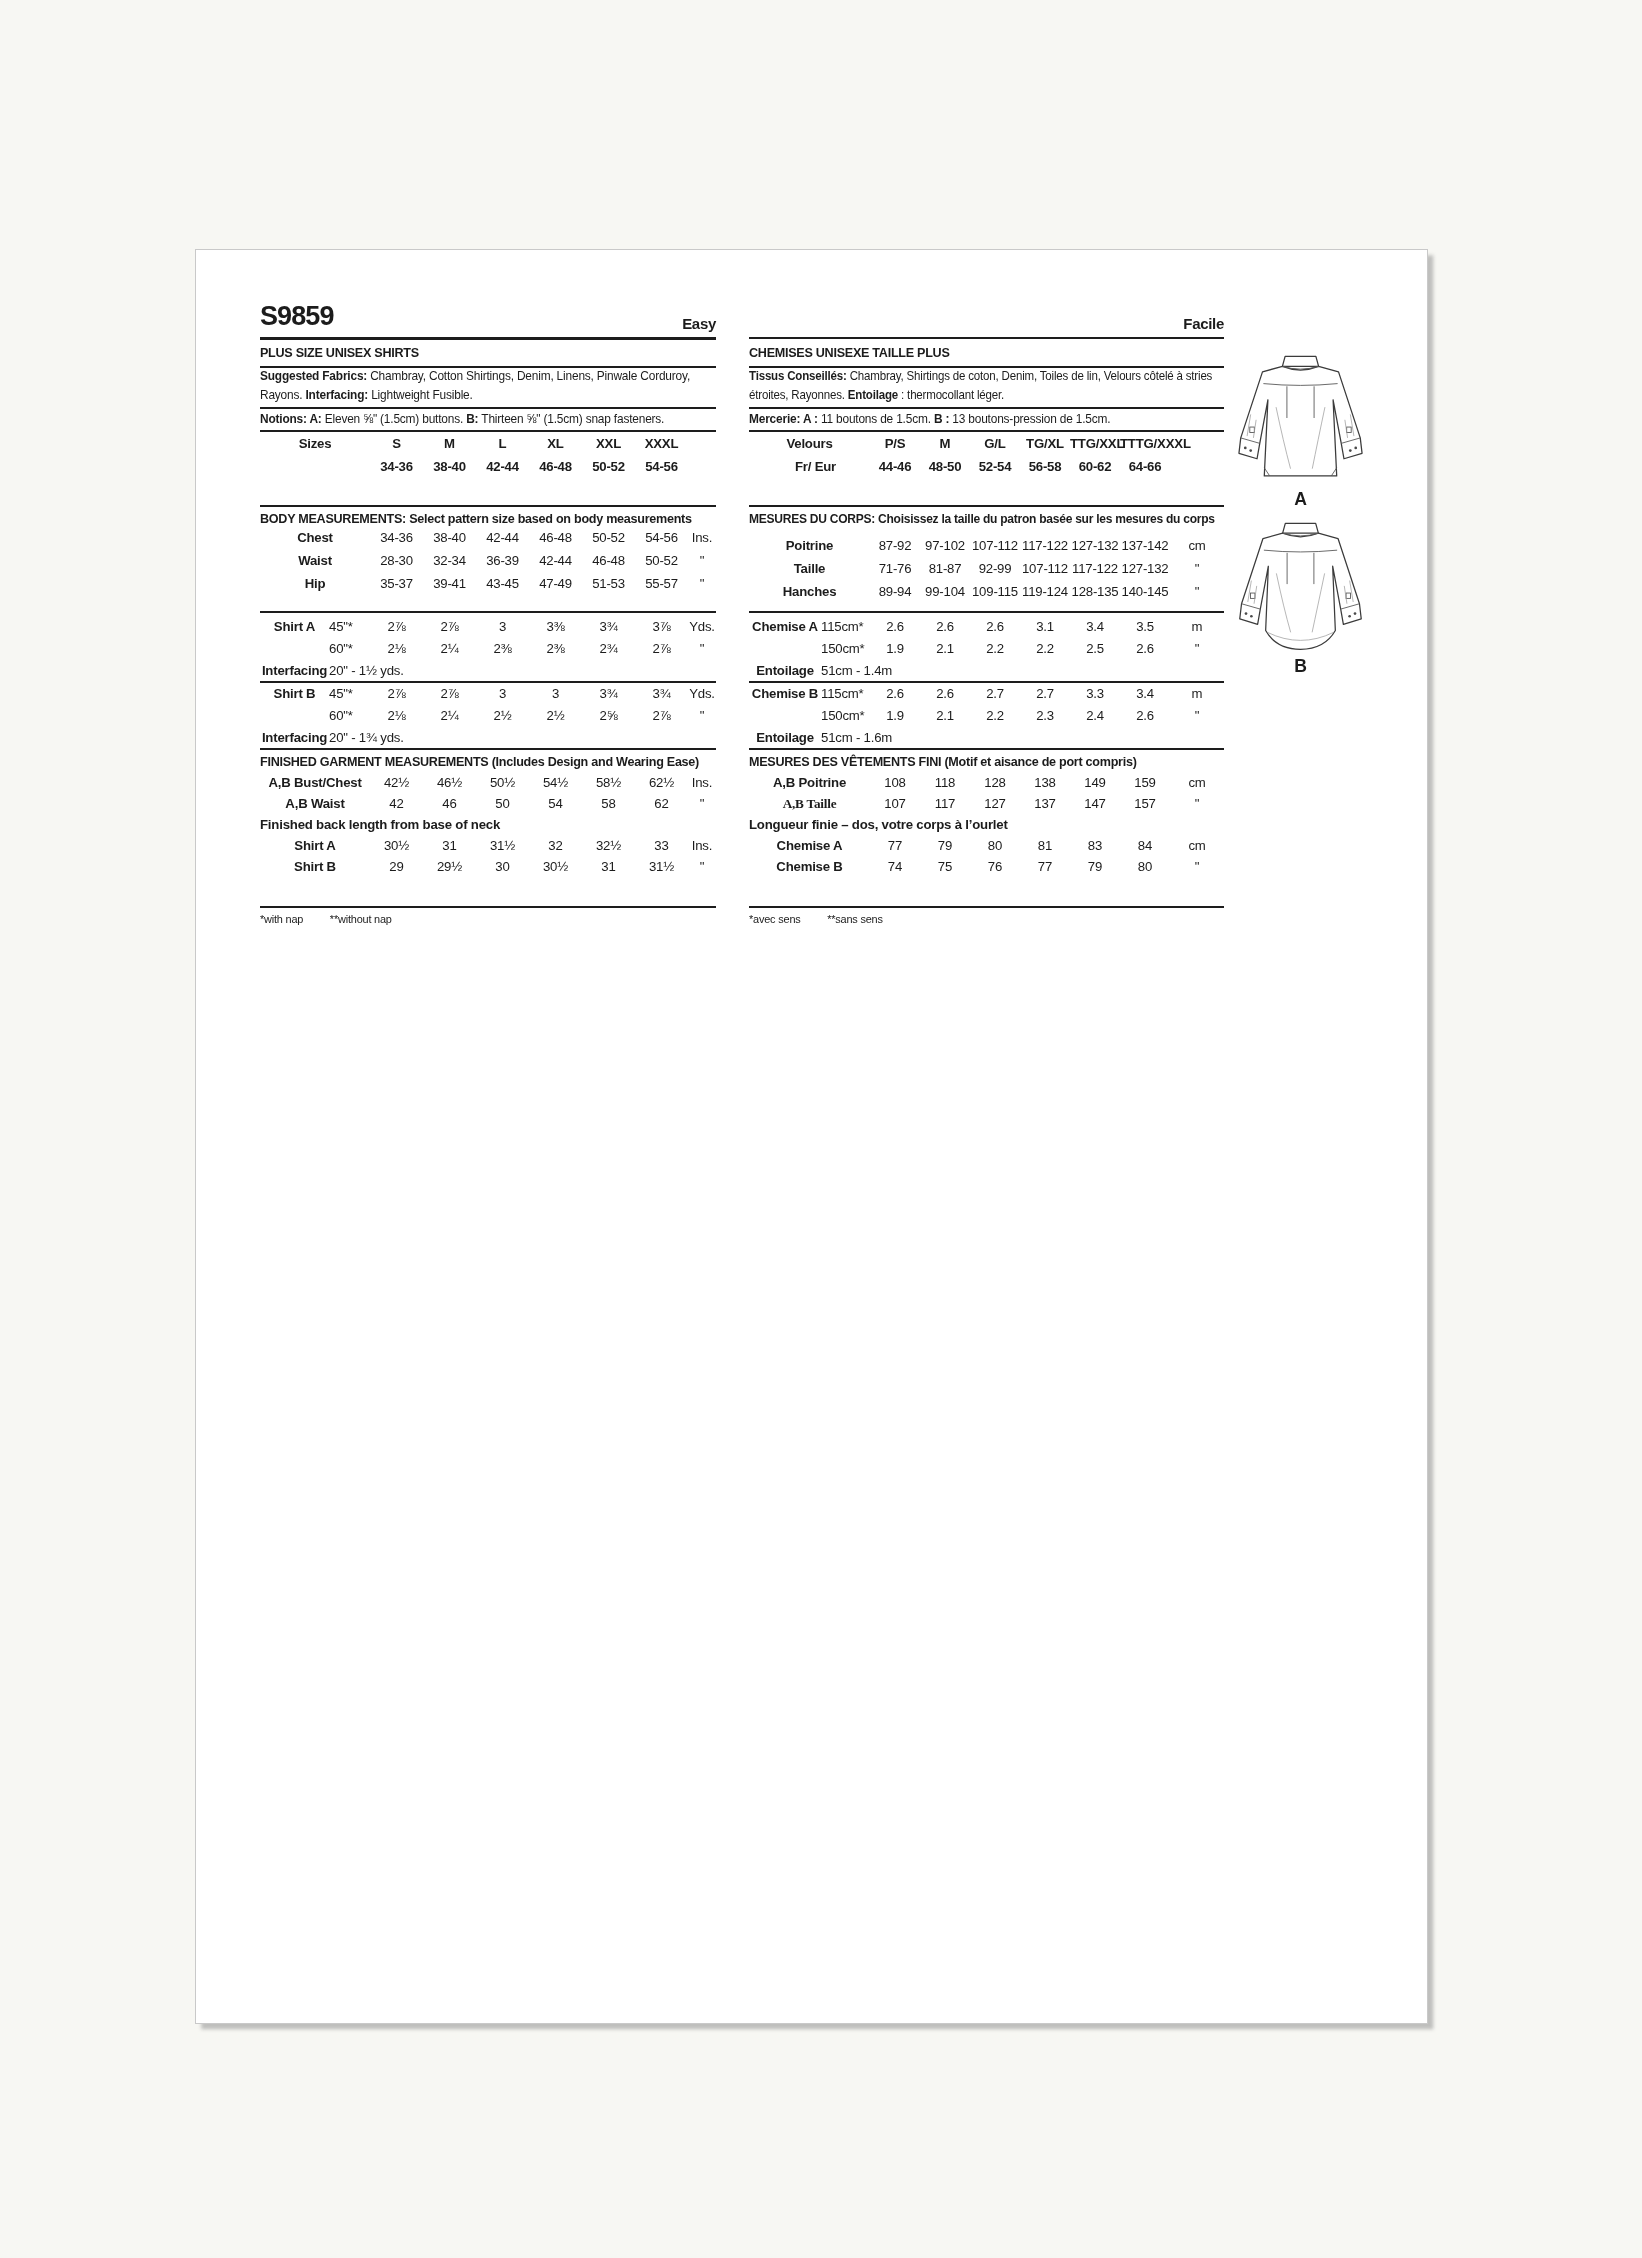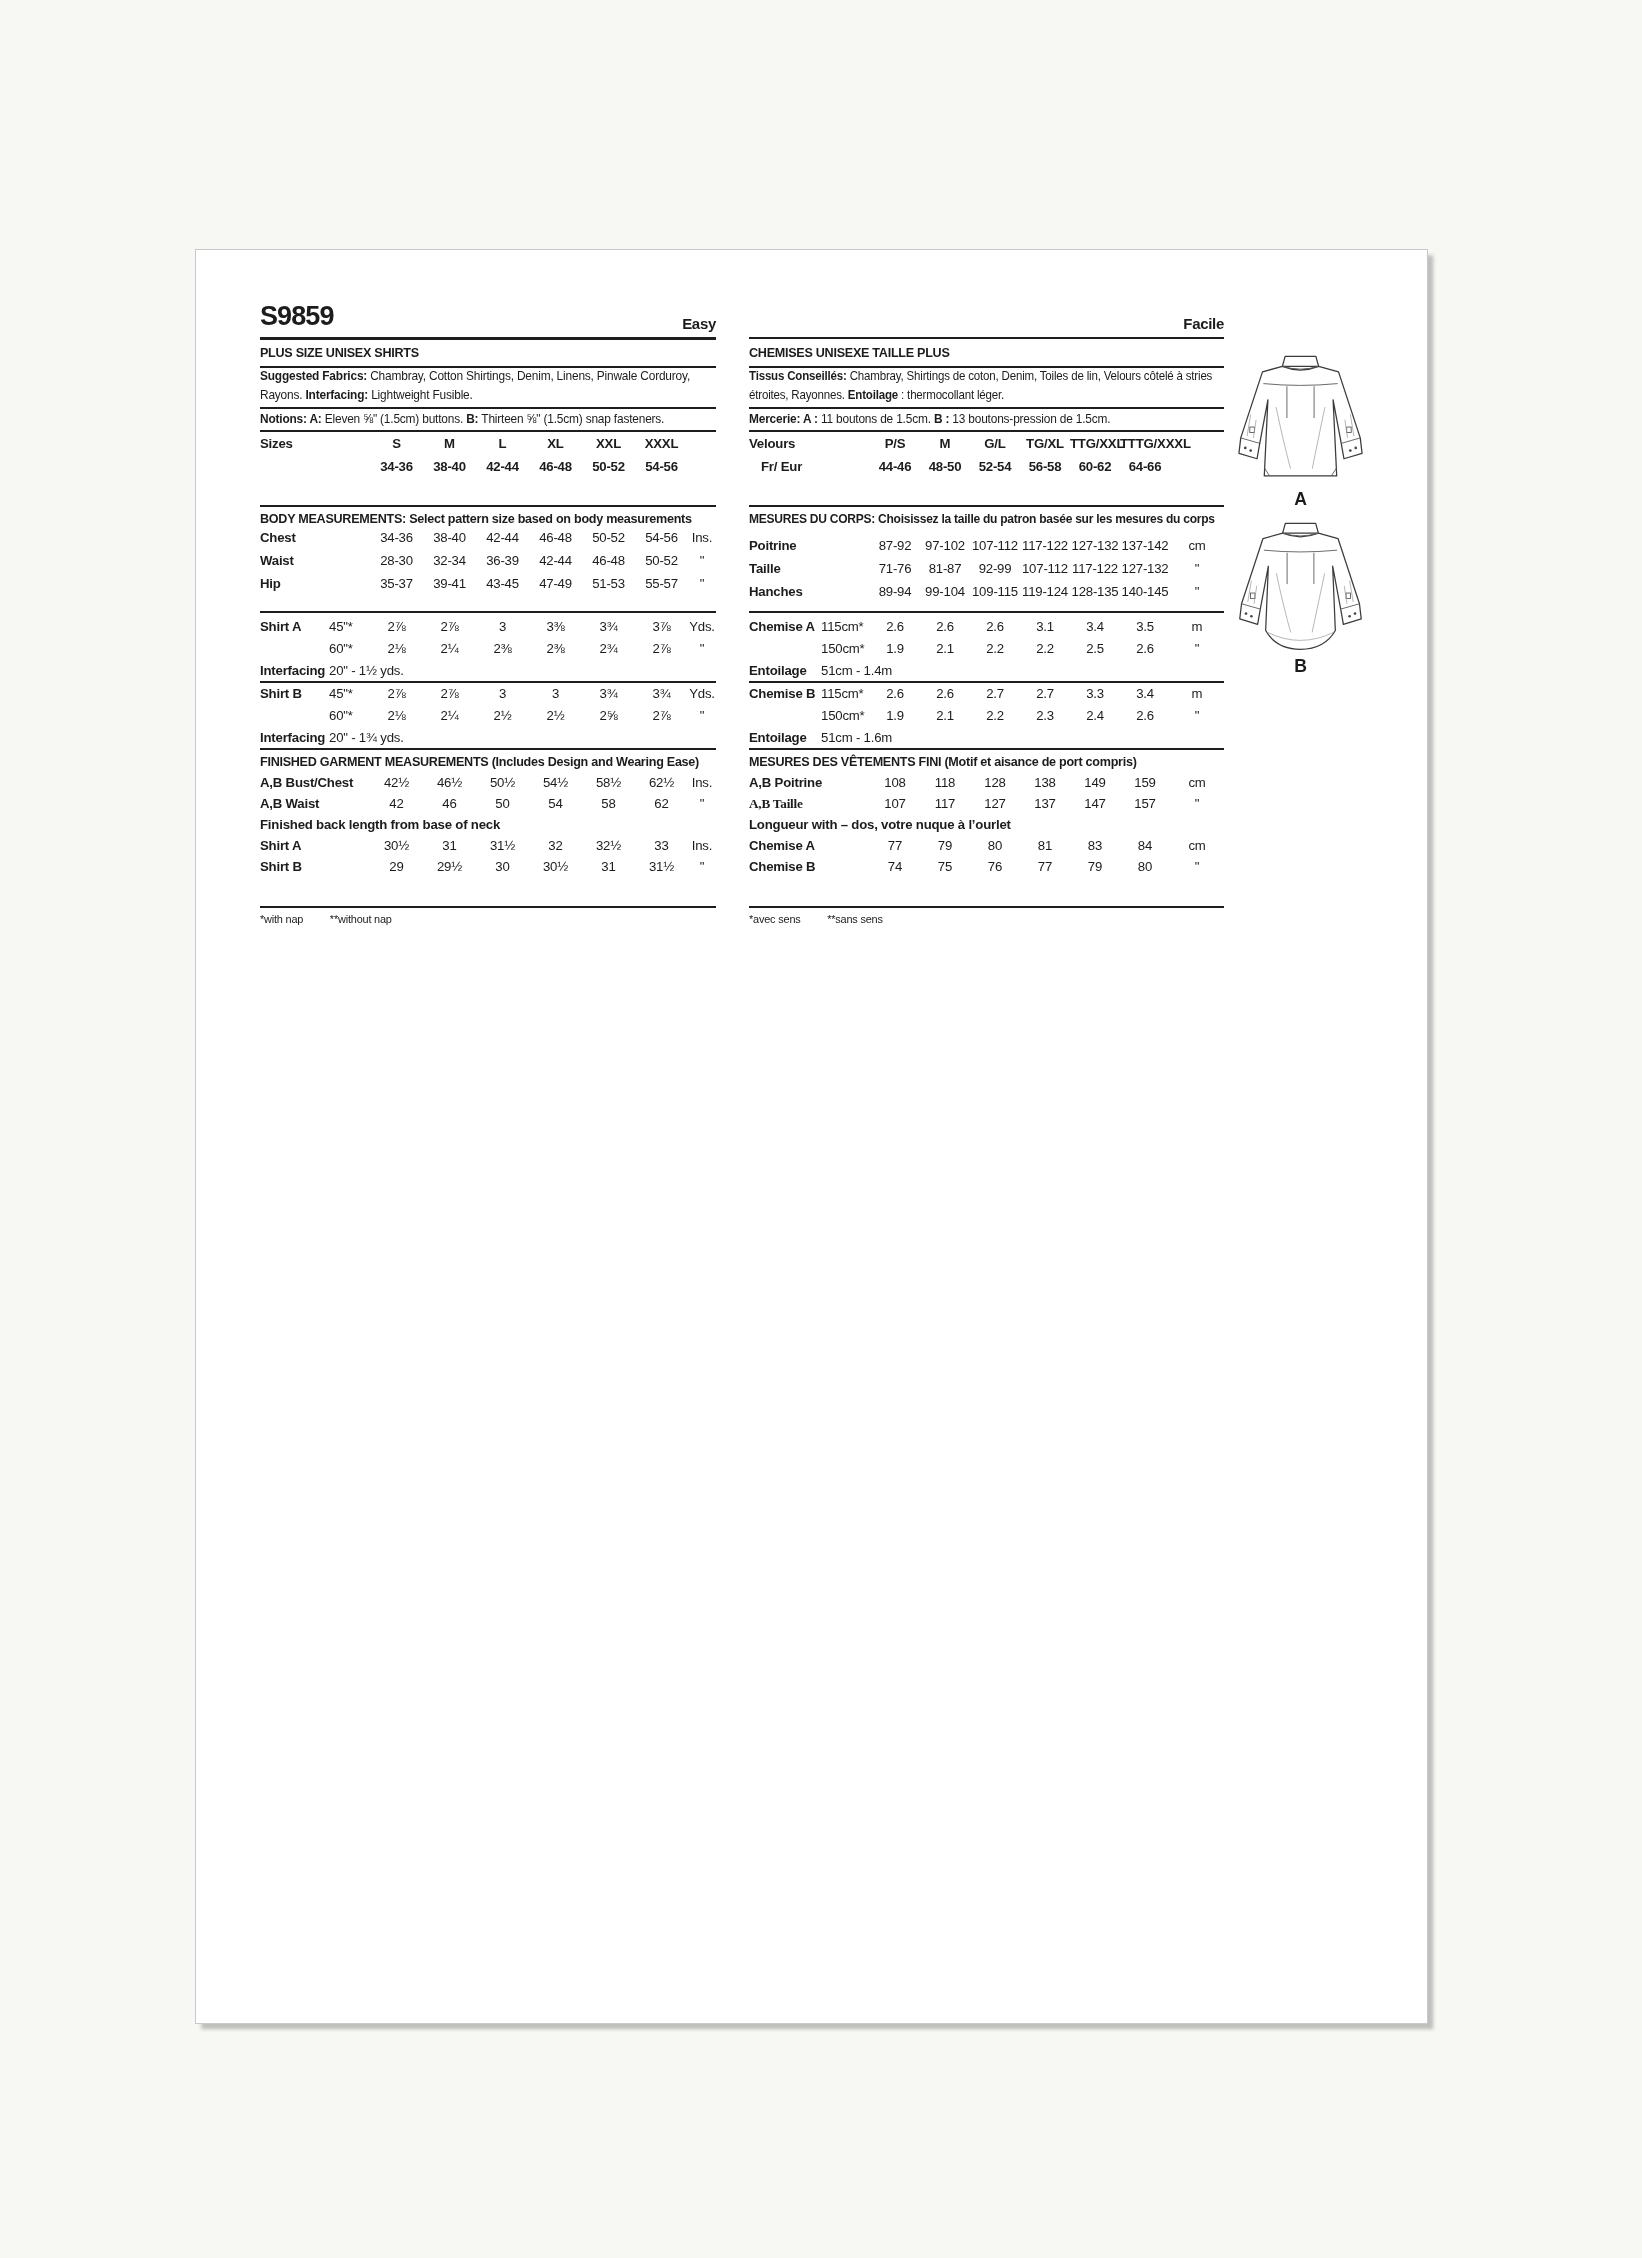--- a/index.html
+++ b/index.html
@@ -31,21 +31,21 @@
   .para-en{width:487px;}
   .foot{font-size:11.5px;letter-spacing:-0.2px;transform:scaleX(.95);transform-origin:0 0;white-space:nowrap;}
   .foot .f2{margin-left:28px;}
   
   .tbl{position:absolute;left:0;width:100%;font-size:13.2px;letter-spacing:-0.2px;}
   .trow{display:grid;height:23px;align-items:center;}
   .col-en .trow{grid-template-columns:69px 41px repeat(6,53px) 1fr;}
   .col-fr .trow{grid-template-columns:72px 49px repeat(6,50px) 1fr;}
   .yard .trow{height:22px;}
   .fin .trow{height:21px;}
-  .lbl{font-weight:700;white-space:nowrap;}
+  .lbl{font-weight:700;white-space:nowrap;text-align:center;}
   .sub{white-space:nowrap;}
   .cell{text-align:center;white-space:nowrap;}
   .unit{text-align:center;white-space:nowrap;}
   .bc .cell{font-weight:700;}
   .t2{font-weight:700;white-space:nowrap;}
   .spantxt{white-space:nowrap;}
   
   .art{position:absolute;left:1035px;top:101px;width:139px;text-align:center;}
   .art .glabel{font-size:17.6px;font-weight:700;line-height:19.4px;margin:1.8px 0 8.8px 0;}
   svg .outline{fill:#ffffff;stroke:#3b3b3b;stroke-width:1.4;stroke-linejoin:round;}
@@ -390,21 +390,21 @@
           <div class="lbl" style="grid-column: 1 / 3; font-family: Liberation Serif, serif;">A,B Taille</div>
           <div class="cell">107</div>
           <div class="cell">117</div>
           <div class="cell">127</div>
           <div class="cell">137</div>
           <div class="cell">147</div>
           <div class="cell">157</div>
           <div class="unit">"</div>
         </div>
         <div class="trow">
-          <div class="t2" style="grid-column: 1 / 10;">Longueur with – dos, votre nuque à l’ourlet</div>
+          <div class="t2" style="grid-column: 1 / 10;">Longueur finie – dos, votre corps à l’ourlet</div>
         </div>
         <div class="trow">
           <div class="lbl" style="grid-column: 1 / 3;">Chemise A</div>
           <div class="cell">77</div>
           <div class="cell">79</div>
           <div class="cell">80</div>
           <div class="cell">81</div>
           <div class="cell">83</div>
           <div class="cell">84</div>
           <div class="unit">cm</div>

